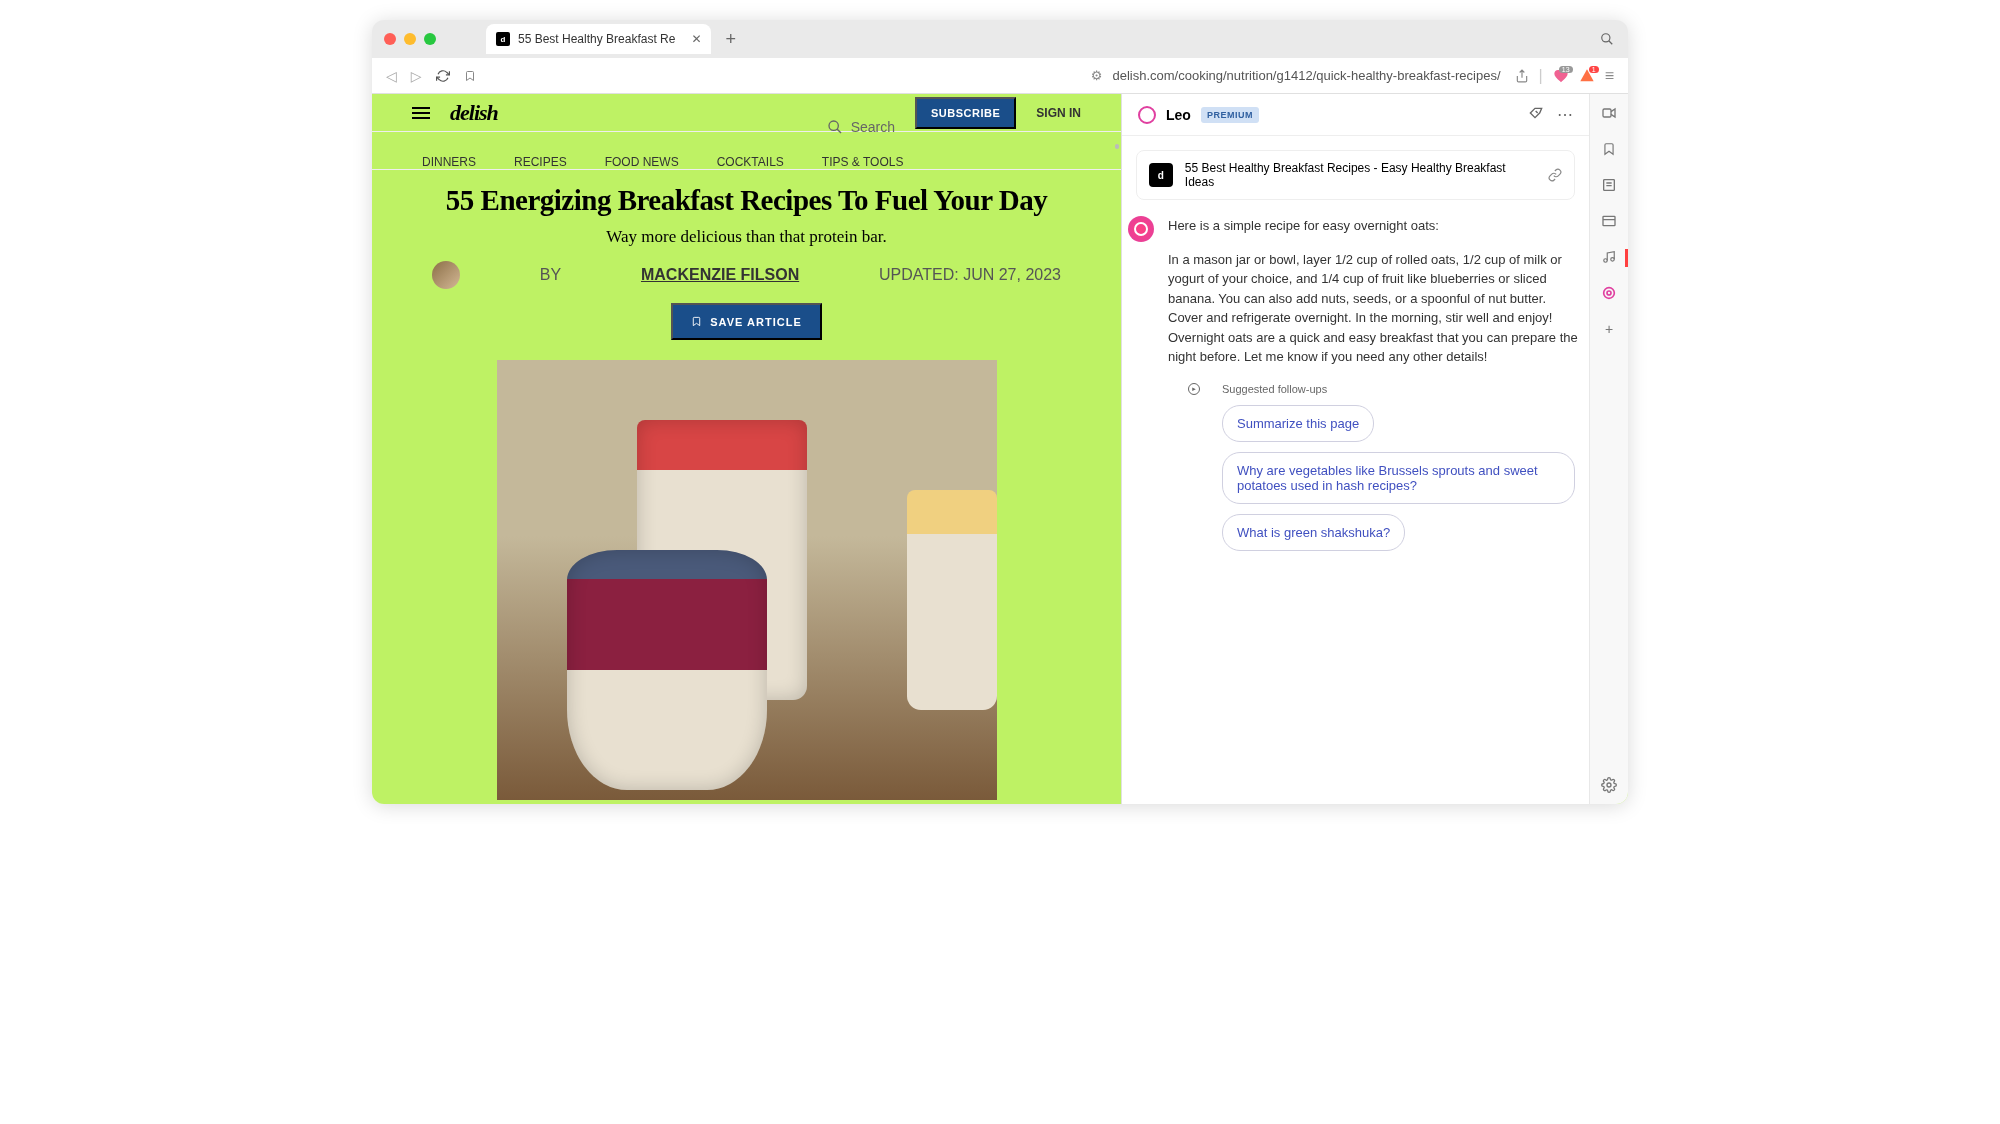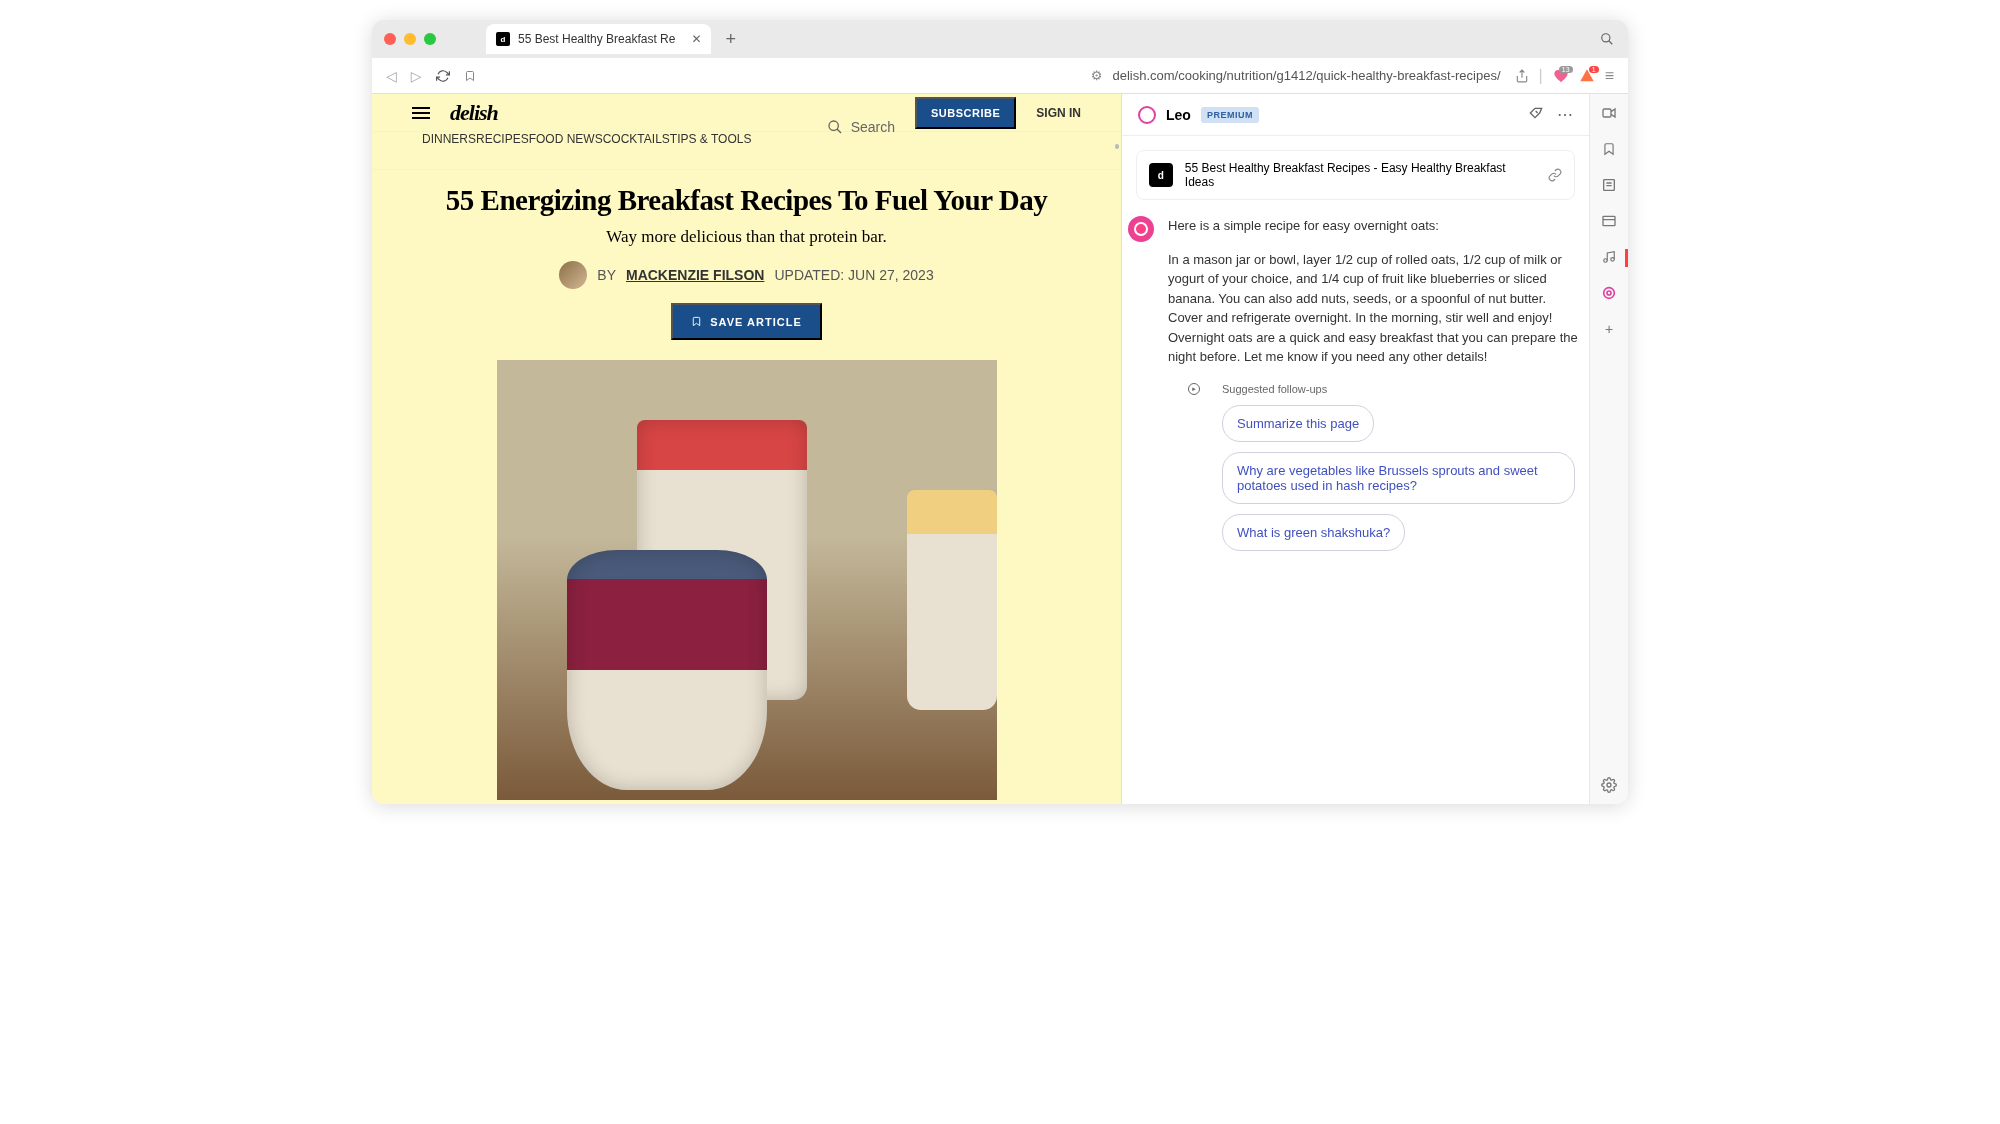--- a/index.html
+++ b/index.html
@@ -20,35 +20,35 @@
 .nav-arrow { color: #aaa; font-size: 14px; }
 .reload { color: #555; }
 .urlbar { flex: 1; display: flex; align-items: center; gap: 10px; font-size: 13px; color: #555; }
 .url-prefix { color: #888; }
 .tb-icons { display: flex; gap: 10px; align-items: center; color: #888; }
 .badge-icon { position: relative; }
 .heart { color: #f06292; }
 .triangle { color: #ff7043; }
 .dot-badge { position: absolute; top:-2px; right:-4px; background:#999; color:#fff; font-size:7px; border-radius:6px; padding:0 3px;}
 .hamburger { font-size: 16px; }
-.content-row { display: flex; height: 710px; background: #fef9c3; }
+.content-row { display: flex; height: 710px; background: #bef264; }
 .page { flex: 1; overflow: hidden; position: relative; border-right: 1px solid #e0e0e0; }
 .page-scroll { height: 5px; width: 4px; background: #bbb; position: absolute; right: 2px; top: 50px; border-radius: 2px;}
 .site-header { height: 38px; display: flex; align-items: center; padding: 0 40px; gap: 20px; border-bottom: 1px solid #eee; }
 .menu-icon { display: flex; flex-direction: column; gap: 3px; }
 .menu-icon span { width: 18px; height: 2px; background: #000; }
 .logo { font-family: Georgia, serif; font-style: italic; font-weight: 700; font-size: 22px; letter-spacing: -1px; }
 .site-search { margin-left: auto; display: flex; align-items: center; gap: 8px; color: #666; font-size: 14px; margin-top: 28px; }
 .subscribe-btn { background: #1a4e8a; color: #fff; font-size: 11px; font-weight: 700; padding: 8px 14px; letter-spacing: 0.5px; }
 .signin { font-size: 12px; color: #333; font-weight: 600; }
-.site-nav { height: 38px; display: flex; align-items: flex-start; padding: 0 50px; border-bottom: 1px solid #eee; font-size: 12px; color: #333; }
+.site-nav { height: 38px; display: flex; align-items: flex-end; gap: 38px; padding: 0 50px; border-bottom: 1px solid #eee; font-size: 12px; color: #333; }
 .article { padding: 14px 60px 0; text-align: center; }
 .article h1 { font-family: Georgia, serif; font-size: 29px; font-weight: 800; margin-bottom: 10px; letter-spacing: -0.5px; }
 .subtitle { font-family: Georgia, serif; font-size: 17px; margin-bottom: 14px; }
-.byline { display: flex; align-items: center; justify-content: center; gap: 10px; font-size: 14px; color: #555; margin-bottom: 14px; }
+.byline { display: flex; align-items: center; justify-content: space-between; gap: 10px; font-size: 16px; color: #555; margin-bottom: 14px; }
 .avatar { width: 28px; height: 28px; border-radius: 50%; background: linear-gradient(135deg,#8b6f47,#d4b896); }
 .author { text-decoration: underline; font-weight: 700; color: #333; }
 .save-btn { background: #1a4e8a; color: #fff; font-size: 11px; font-weight: 700; padding: 10px 18px; display: inline-flex; align-items: center; gap: 8px; letter-spacing: 1px; }
 .hero-img { width: 500px; height: 440px; margin: 20px auto 0; background: linear-gradient(180deg, #c4b89a 0%, #c4b89a 40%, #7a5a3a 100%); position: relative; overflow: hidden; }
 .jar { position: absolute; border-radius: 8px 8px 14px 14px; }
 .jar1 { width: 170px; height: 280px; left: 140px; top: 60px; background: linear-gradient(180deg, #d84545 0%, #d84545 18%, #e8e0d0 18%, #e8e0d0 100%); box-shadow: inset 0 0 20px rgba(0,0,0,0.2); }
 .jar2 { width: 200px; height: 240px; left: 70px; top: 190px; background: linear-gradient(180deg, #4a5a7a 0%, #4a5a7a 12%, #8b2040 12%, #8b2040 50%, #e8e0d0 50%, #e8e0d0 100%); box-shadow: inset 0 0 20px rgba(0,0,0,0.2); border-radius: 50px 50px 60px 60px / 30px 30px 80px 80px;}
 .jar3 { width: 90px; height: 220px; right: 0; top: 130px; background: linear-gradient(180deg, #f0d080 0%, #f0d080 20%, #e8e0d0 20%, #e8e0d0 100%); }
 .sidebar { width: 468px; background: #fff; display: flex; flex-direction: column; border-right: 1px solid #e8e8e8;}
 .sb-header { height: 42px; display: flex; align-items: center; padding: 0 16px; gap: 10px; border-bottom: 1px solid #eee; }

